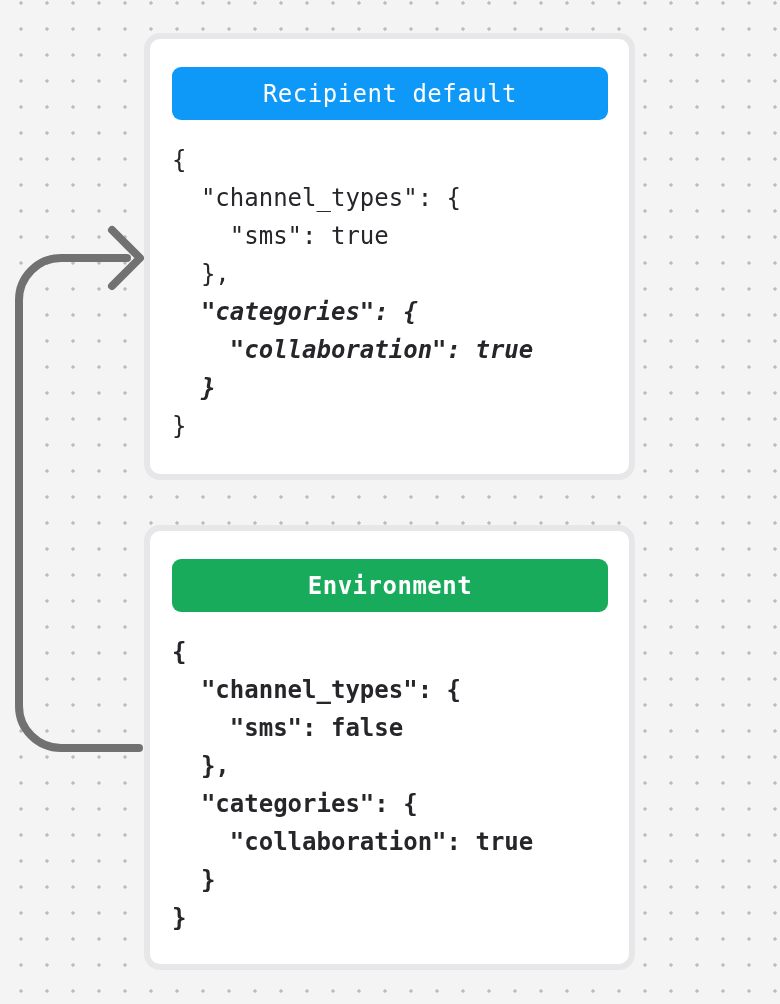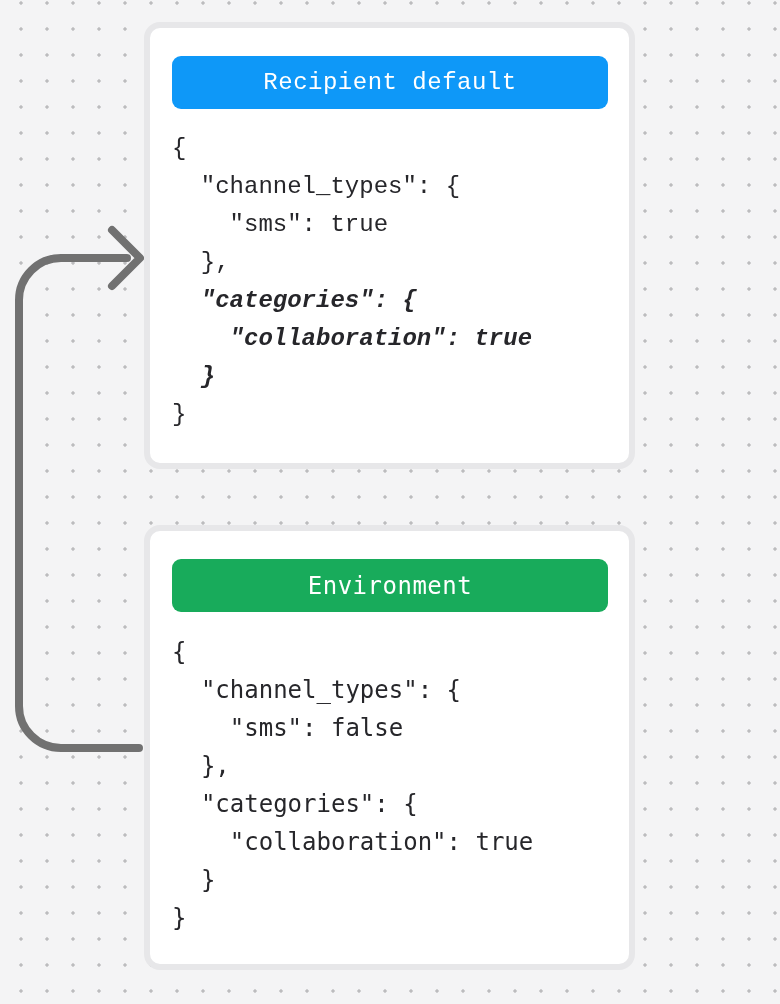--- a/index.html
+++ b/index.html
@@ -29,22 +29,22 @@
     stroke-linejoin: round;
   }
   .card {
     position: absolute;
     left: 144px;
     width: 491px;
     background: #ffffff;
     border: 6px solid #e7e7e9;
     border-radius: 16px;
   }
-  .card-top    { top: 22px;  height: 447px; font-family: Liberation Mono, monospace; }
-  .card-bottom { top: 525px; height: 445px; }
+  .card-top    { top: 33px;  height: 447px; }
+  .card-bottom { top: 525px; height: 445px; font-weight: bold; }
   .card-header {
     margin: 28px 21px 0 22px;
     height: 53px;
     border-radius: 9px;
     display: flex;
     align-items: center;
     justify-content: center;
     font-size: 24px;
     letter-spacing: 0.5px;
     color: #ffffff;

